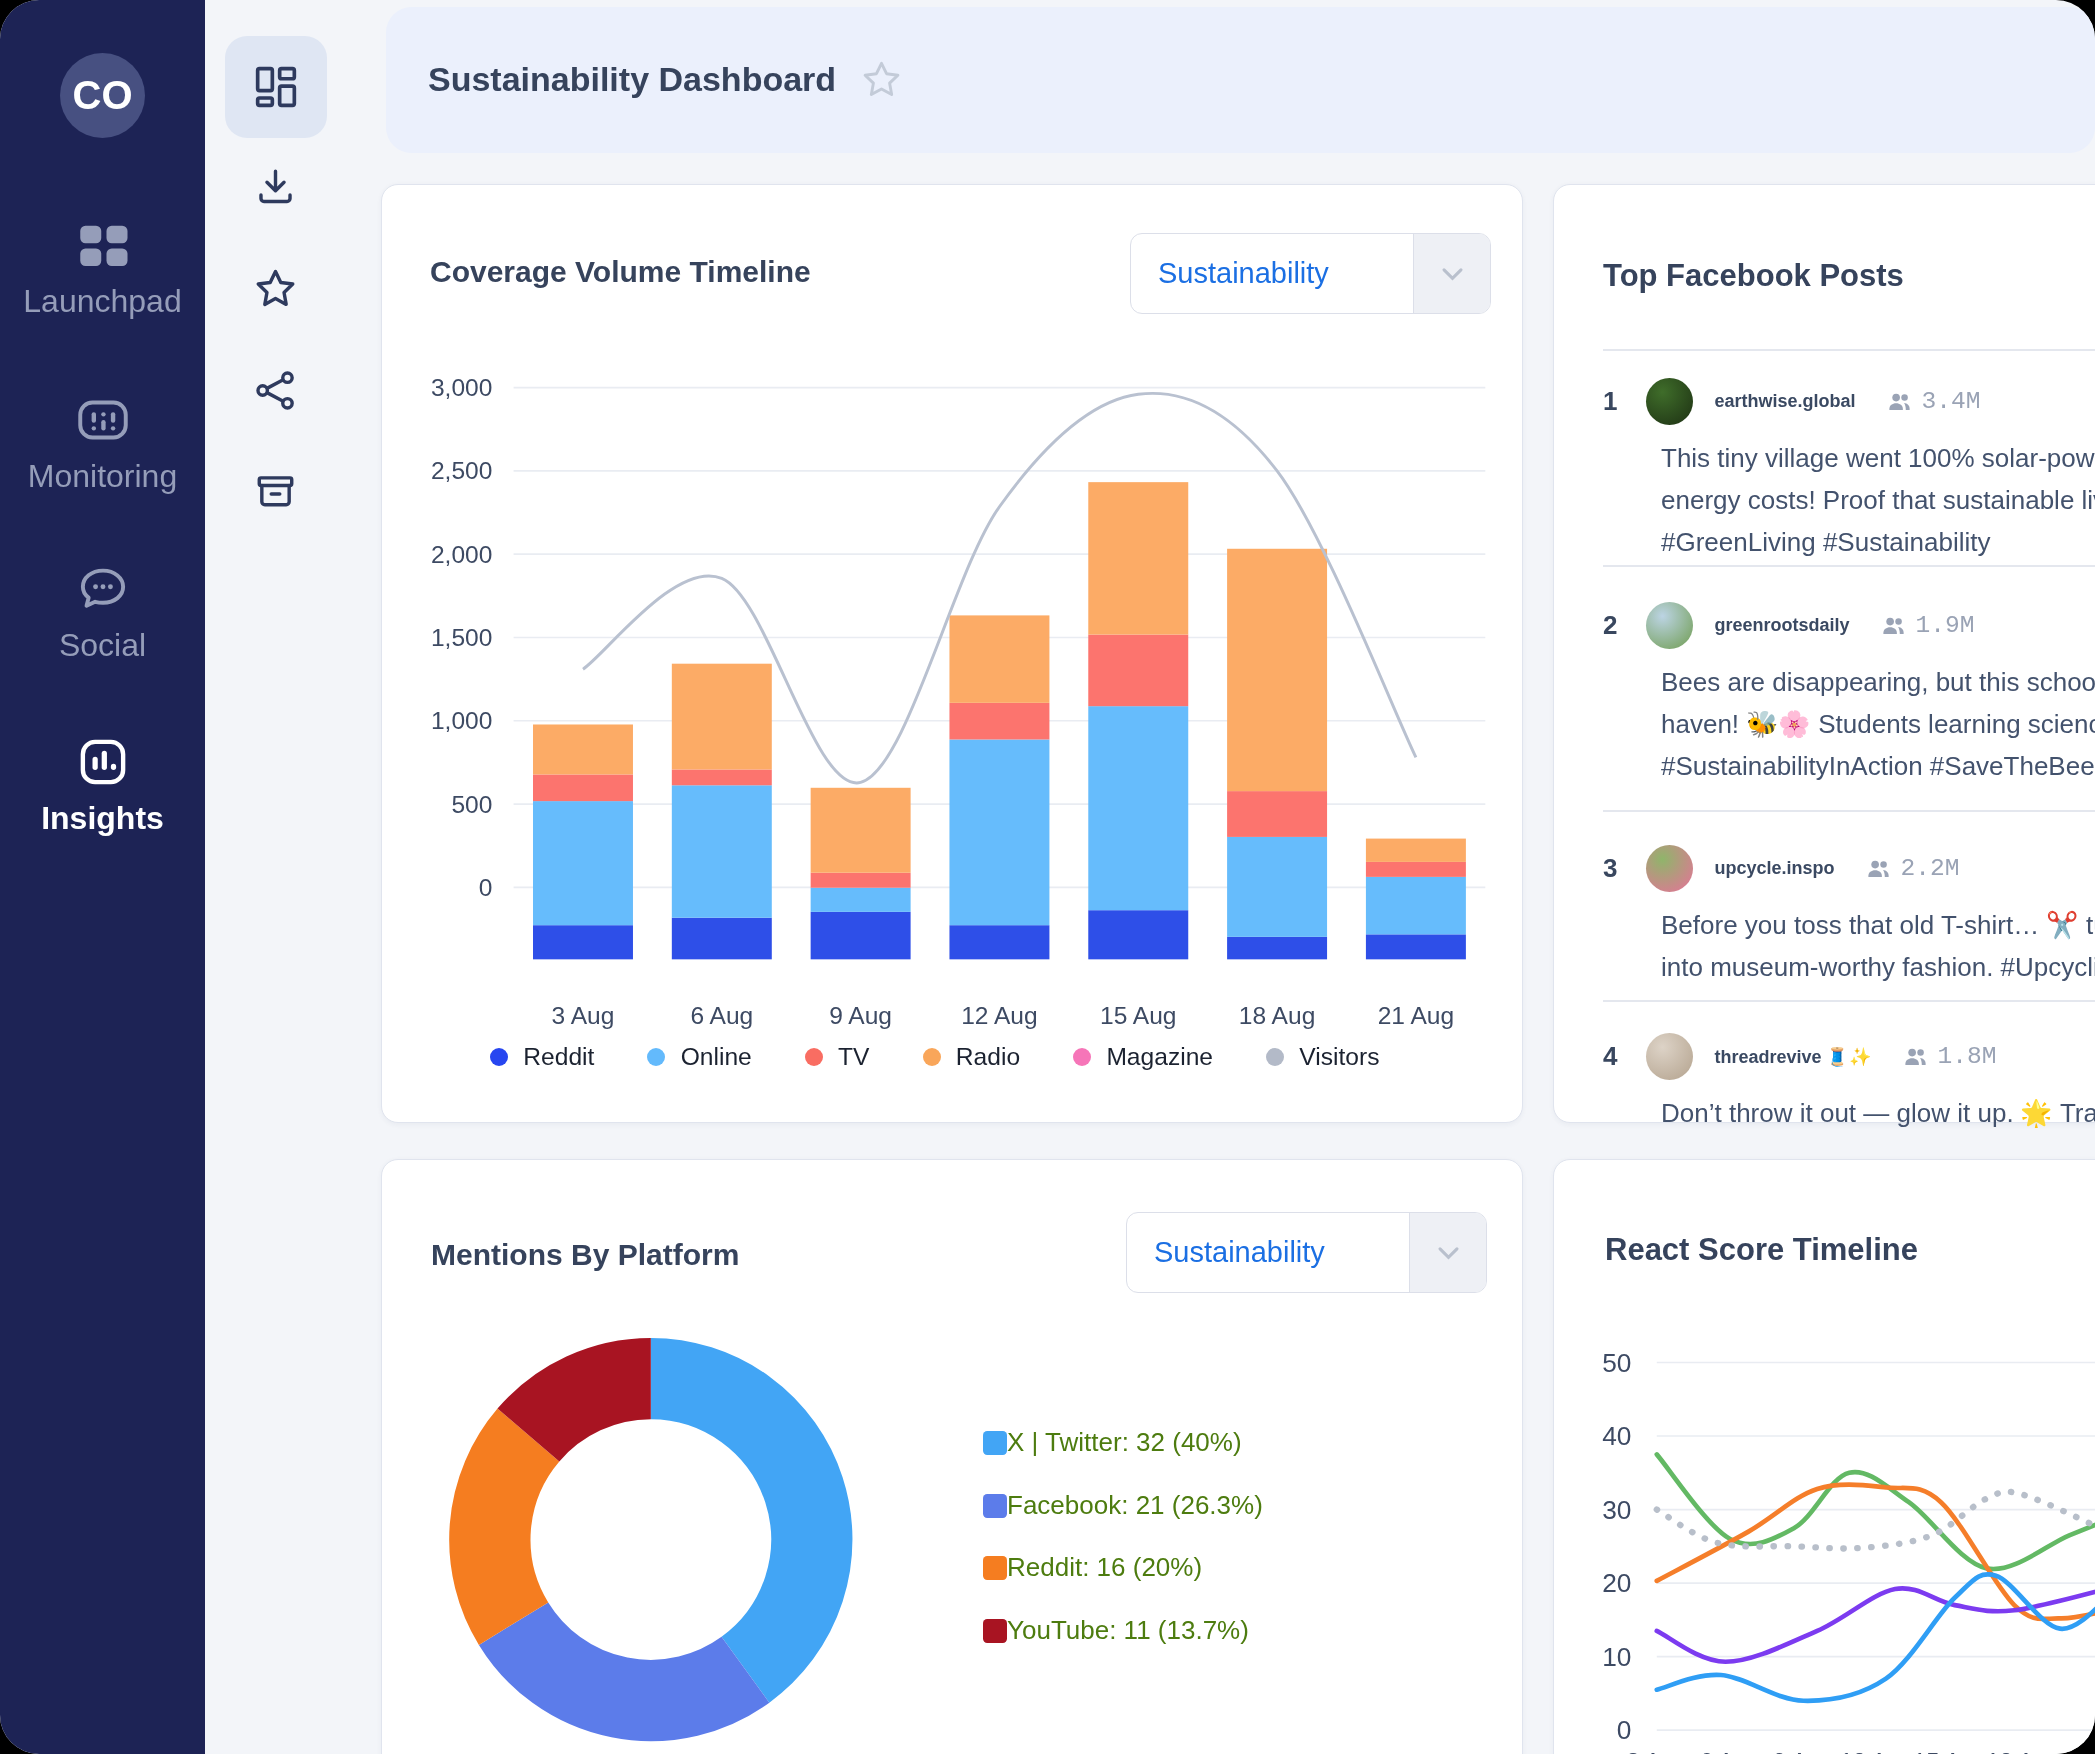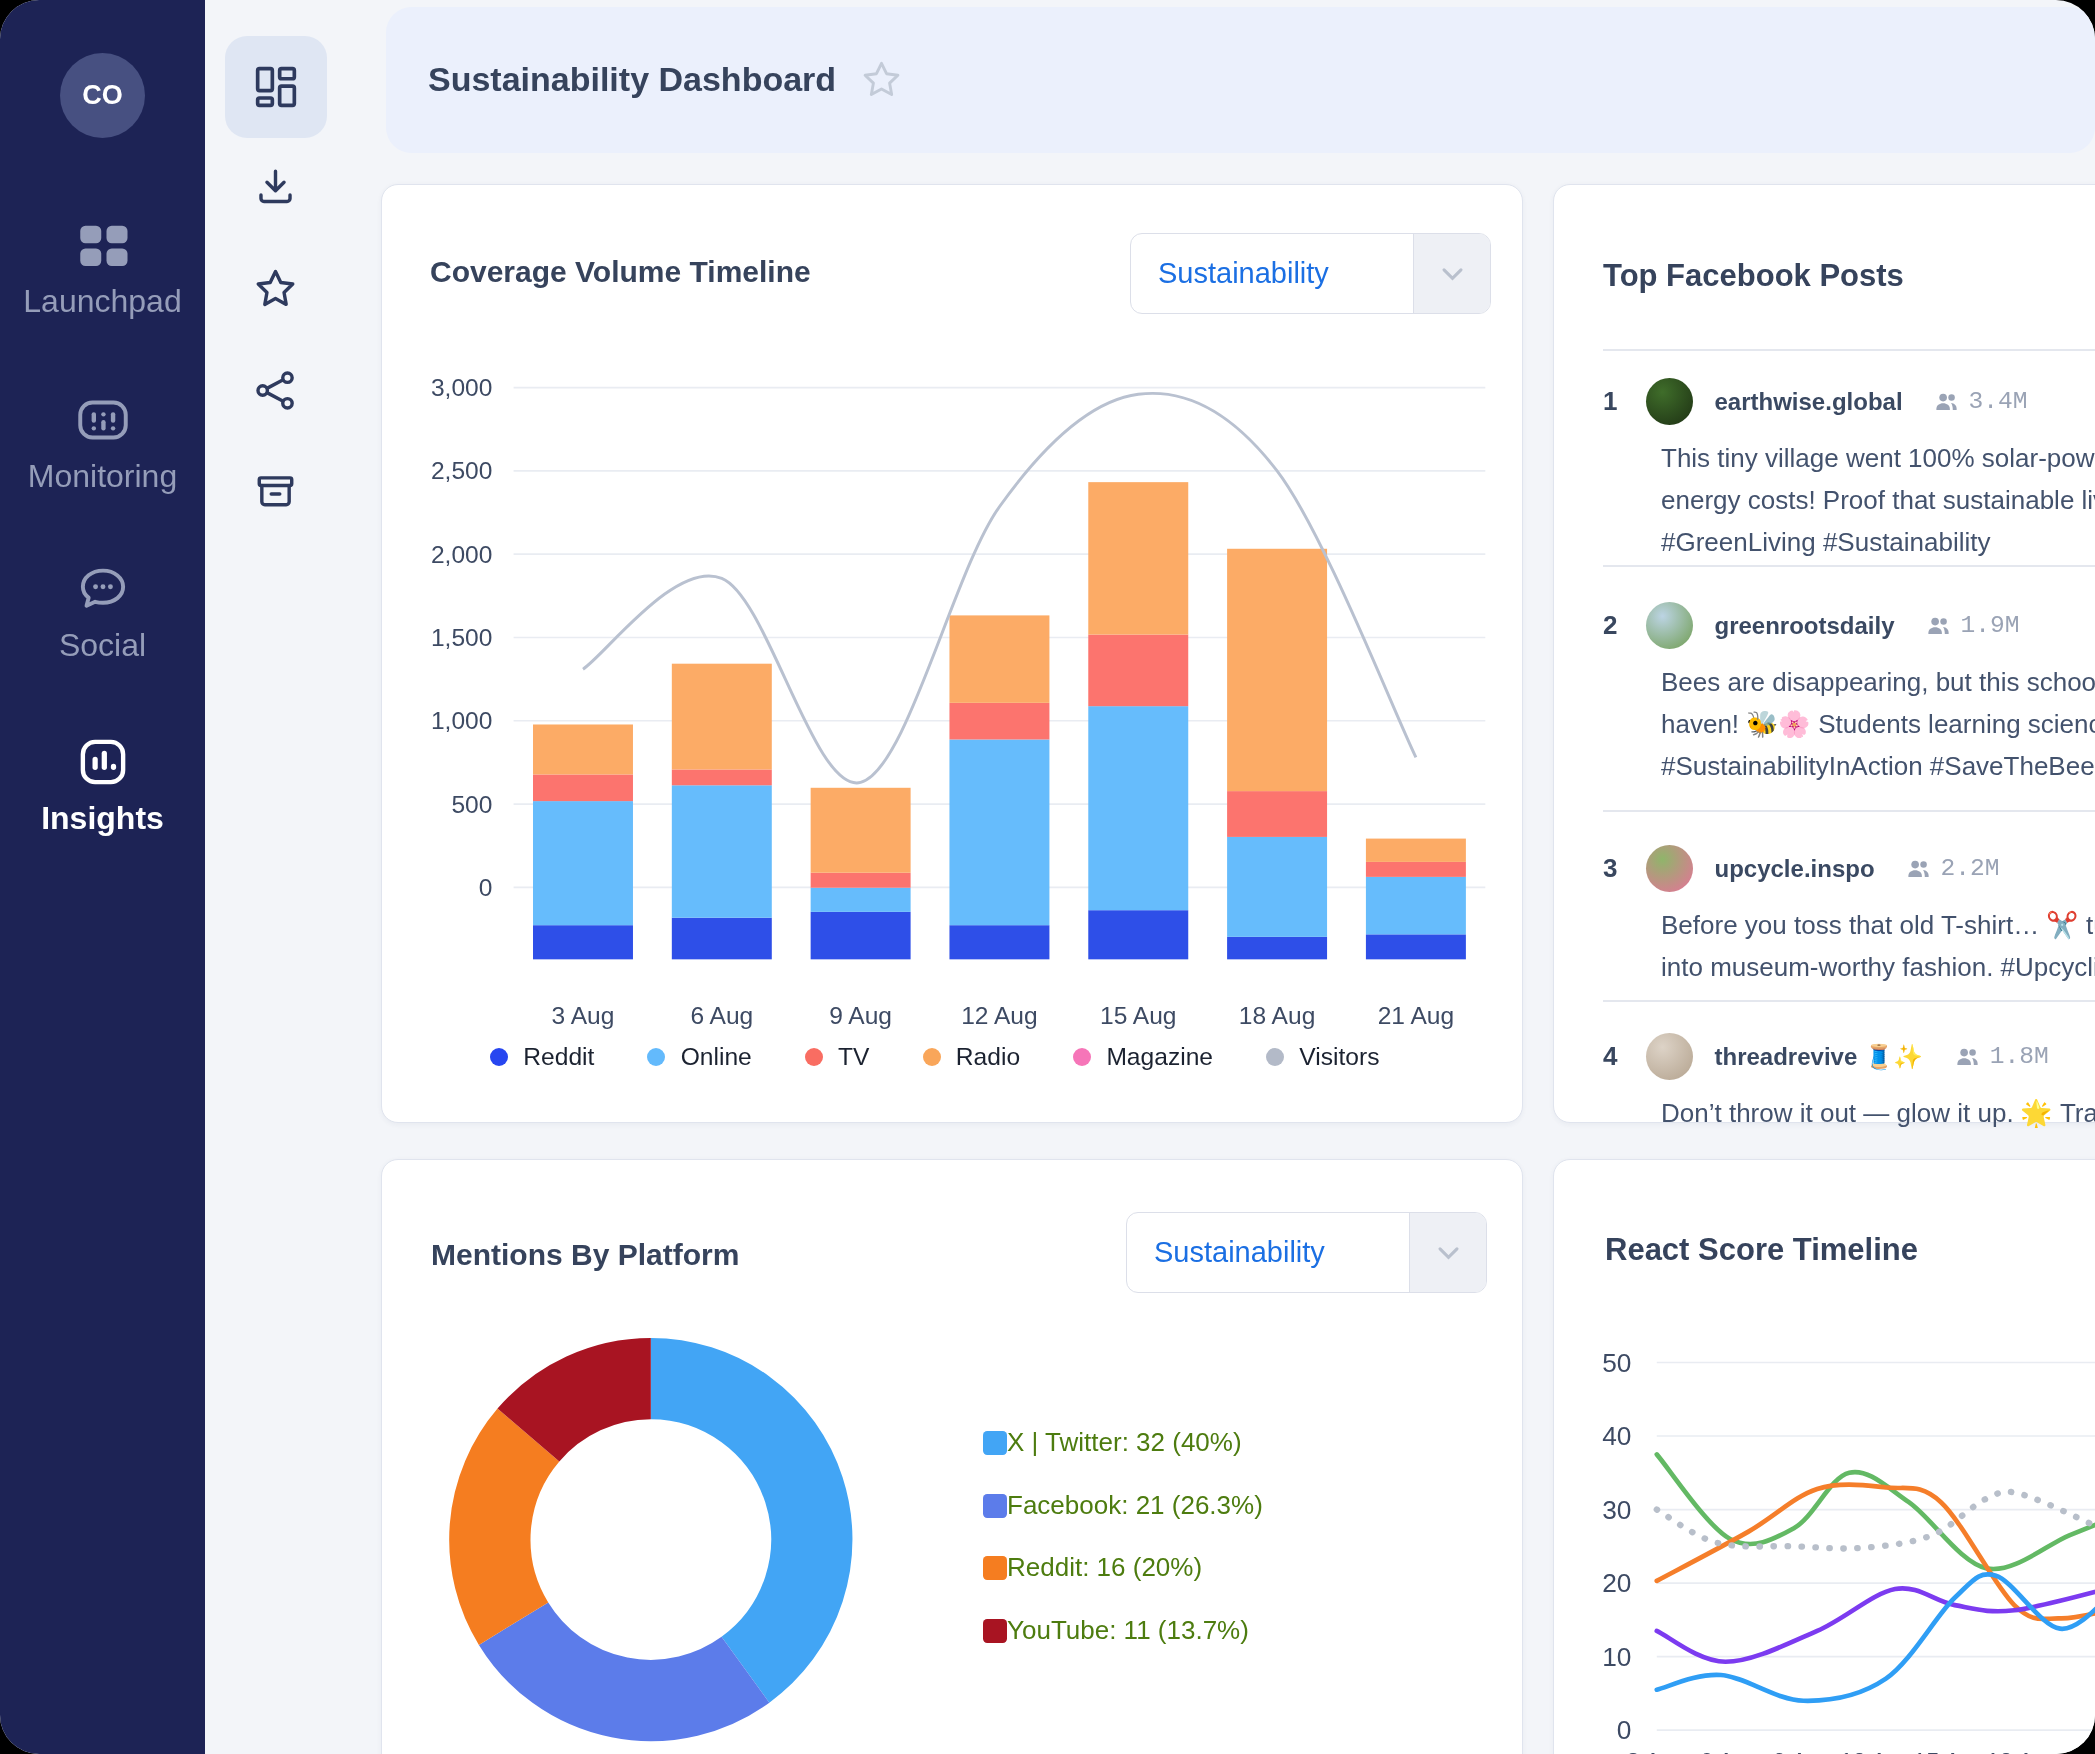--- a/index.html
+++ b/index.html
@@ -2,21 +2,21 @@
 <html style="font-size:13.6px"><head>
 <meta charset="utf-8">
 <style>
   html,body{margin:0;padding:0;background:#000;}
   body{width:2095px;height:1754px;position:relative;font-family:"Liberation Sans",sans-serif;}
   .screen{position:absolute;inset:0;background:#f3f5f9;border-radius:39px;overflow:hidden;}
 
   
   .sidebar{position:absolute;left:0;top:0;width:205px;height:1754px;background:#1d2355;}
   .avatar{position:absolute;left:60px;top:53px;width:85px;height:85px;border-radius:50%;
-          background:#475081;color:#fff;font-weight:bold;font-size:27px;display:flex;align-items:center;justify-content:center;}
+          background:#475081;color:#fff;font-weight:bold;font-size:40px;display:flex;align-items:center;justify-content:center;}
   .nav-item{position:absolute;left:0;width:205px;text-align:center;color:#959db9;}
   .nav-item.active{color:#ffffff;}
   .nav-item .nav-icon{display:inline-block;}
   .nav-item .nav-label{display:block;font-size:32px;margin-top:6.8px;}
 
   
   .rail-btn{position:absolute;left:225px;top:36px;width:102px;height:102px;border-radius:22px;background:#dfe6f3;
             display:flex;align-items:center;justify-content:center;}
   .rail-icon{position:absolute;left:255px;width:41px;height:41px;color:#2e3a5e;}
 
@@ -52,21 +52,21 @@
   .cov-legend{position:absolute;left:108px;top:858px;display:flex;gap:53px;}
   .leg-item{display:flex;align-items:center;gap:15.3px;font-size:24.6px;color:#1b2230;}
   .leg-dot{width:18px;height:18px;border-radius:50%;}
 
   
   .fb-divider{position:absolute;left:49px;right:-51px;height:1.7px;background:#e4e7ee;}
   .fb-post{position:absolute;left:49px;right:-678px;}
   .fb-row{display:flex;align-items:center;}
   .fb-rank{width:30.5px;font-size:26px;font-weight:bold;color:#39475f;}
   .fb-avatar{width:47px;height:47px;border-radius:50%;margin-left:12px;}
-  .fb-user{margin-left:22px;font-size:24px;font-weight:bold;color:#3a4962;white-space:nowrap;}
+  .fb-user{margin-left:22px;font-size:18px;font-weight:bold;color:#3a4962;white-space:nowrap;}
   .fb-followers{margin-left:30.5px;display:flex;align-items:center;gap:8.5px;color:#9aa3b5;font-size:24.6px;font-family:Liberation Mono, monospace;}
   .fb-lines{margin-left:58px;margin-top:12px;font-size:26px;color:#43526d;line-height:42px;white-space:nowrap;}
 
   
   .pie-leg-item{position:absolute;left:601px;display:flex;align-items:center;font-size:26px;color:#4d7c0f;white-space:nowrap;}
   .pie-leg-sq{width:24px;height:24px;border-radius:4.2px;}
 </style>
 </head>
 <body>
 

